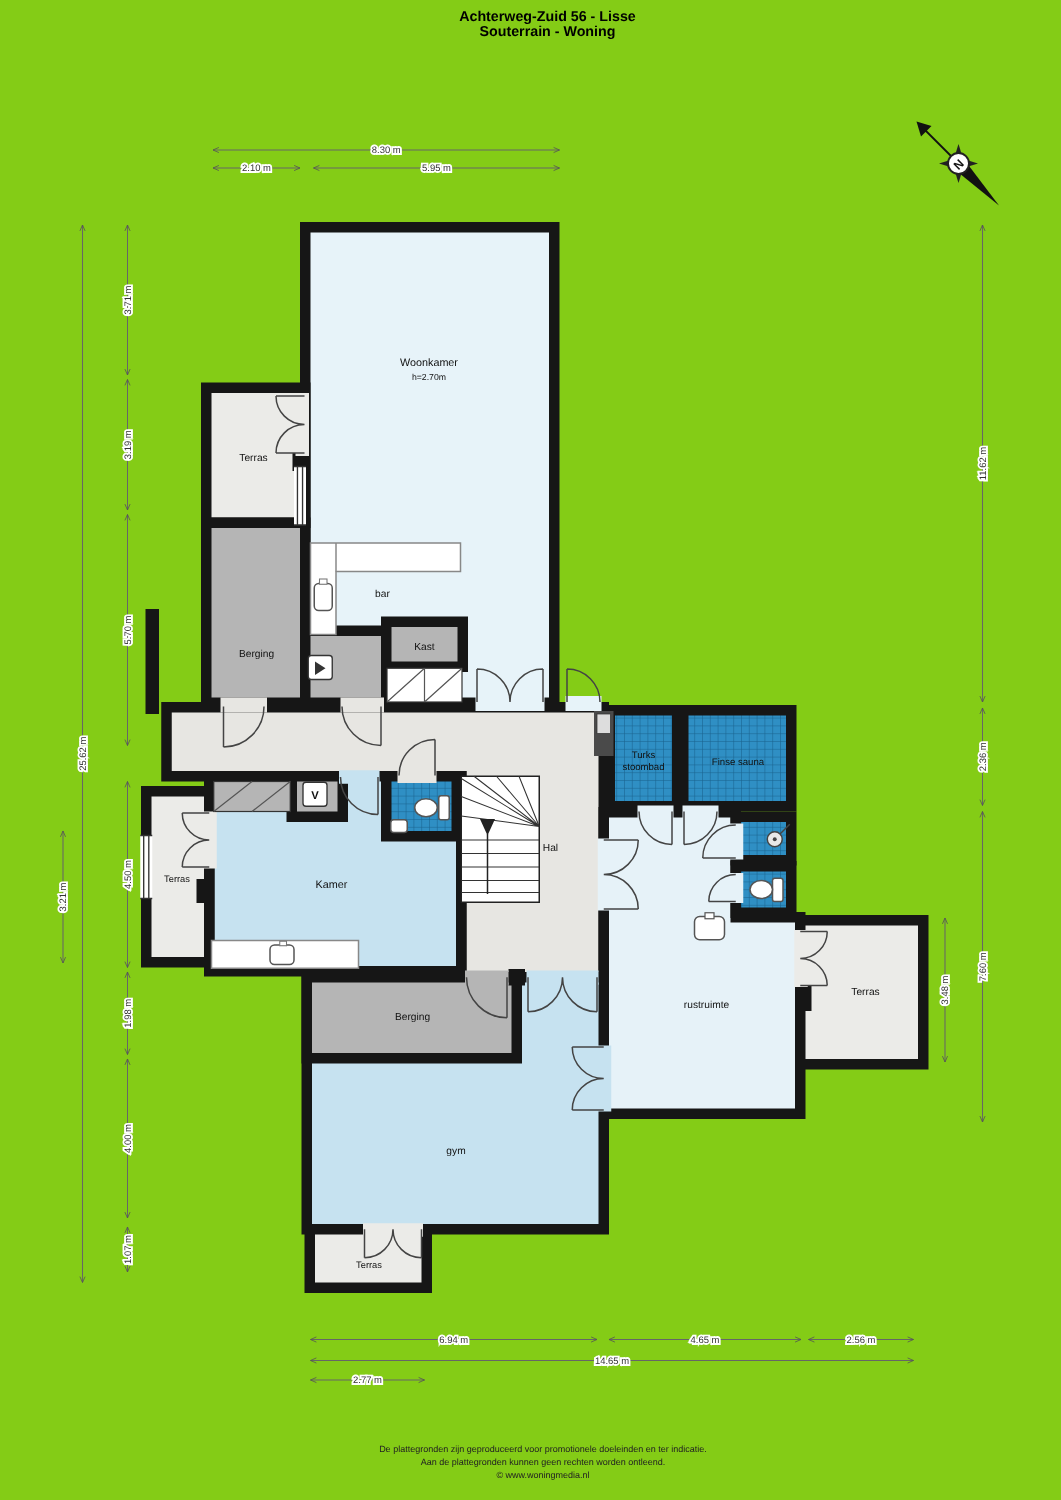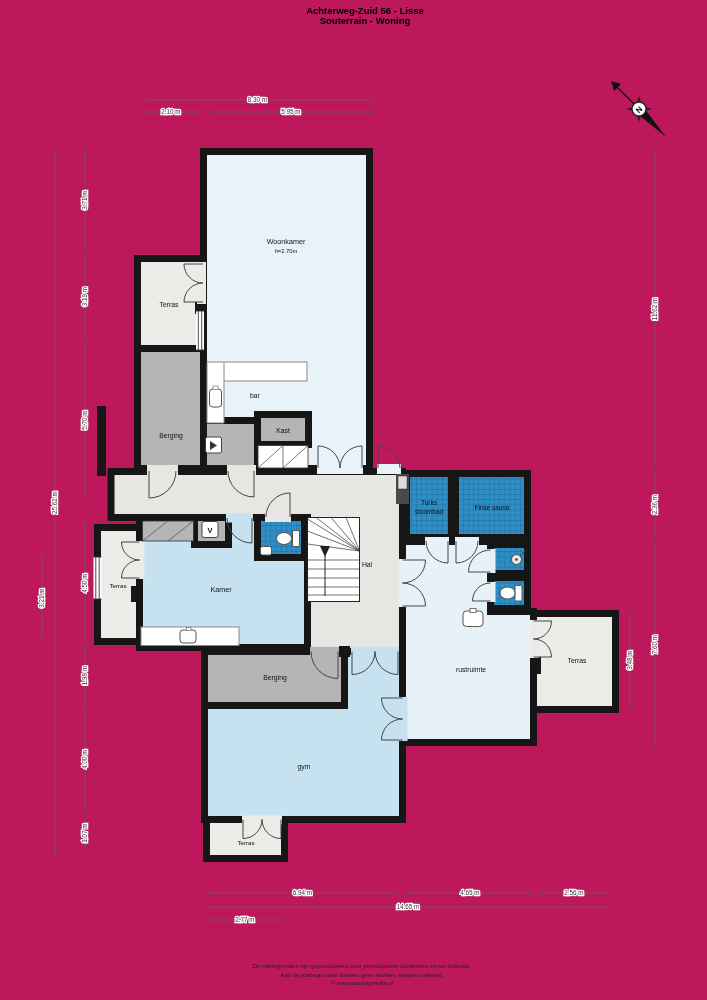--- a/index.html
+++ b/index.html
@@ -1,16 +1,16 @@
 <!DOCTYPE html>
 <html><head>
 <meta charset="utf-8">
 <style>
   html,body{margin:0;padding:0;background:#fff;}
-  .page{position:relative;width:707px;height:1000px;margin:0 auto;background:#be185d;overflow:hidden;}
+  .page{position:relative;width:707px;height:1000px;margin:0 auto;background:#84cc16;overflow:hidden;}
   svg{position:absolute;left:0;top:0;}
   svg text{font-family:"Liberation Sans", sans-serif;}
   .room{stroke:#161616;stroke-width:7;stroke-linejoin:miter;}
   .thin{stroke:#333;stroke-width:0.9;fill:none;}
   .hatch{stroke:#555;stroke-width:0.8;fill:none;}
   .door{stroke:#444;stroke-width:1;fill:none;}
   .fixture{fill:#fff;stroke:#555;stroke-width:1;}
   .opening{stroke:none;}
   .dim-line{stroke:#666;stroke-width:0.7;fill:none;}
   .dim-text{font-size:6.3px;fill:#333;text-anchor:middle;paint-order:stroke;stroke:#fff;stroke-width:2.5px;}

